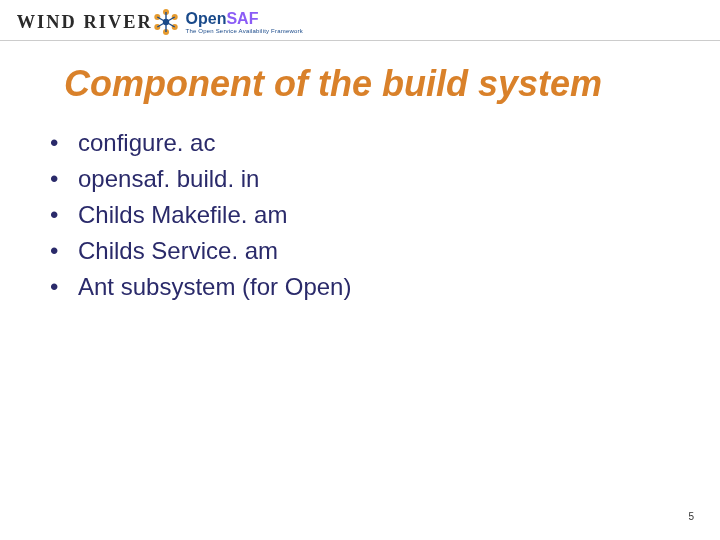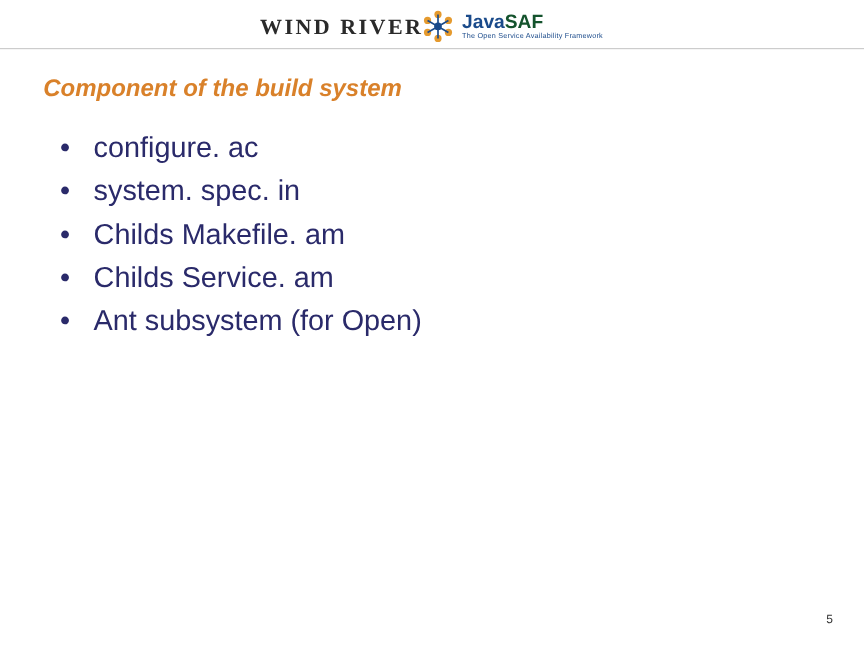--- a/index.html
+++ b/index.html
@@ -7,21 +7,21 @@
     padding: 0;
     width: 720px;
     height: 540px;
     background: #ffffff;
     font-family: Arial, Helvetica, sans-serif;
     position: relative;
     overflow: hidden;
   }
   .header {
     display: flex;
-    justify-content: center;
+    justify-content: flex-start;
     align-items: center;
     padding: 8px 18px 4px 18px;
     border-bottom: 1px solid #ccc;
   }
   .brand-left {
     font-family: Georgia, 'Times New Roman', serif;
     font-weight: bold;
     font-size: 18px;
     letter-spacing: 2px;
     color: #2a2a2a;
@@ -37,38 +37,39 @@
     flex-direction: column;
     line-height: 1;
   }
   .brand-right-main {
     font-family: Arial, sans-serif;
     font-weight: bold;
     font-size: 16px;
     color: #1a4a8a;
   }
   .brand-right-main .accent {
-    color: #14532d;
+    color: #8b5cf6;
   }
   .brand-right-tag {
     font-size: 6px;
     color: #1a4a8a;
     letter-spacing: 0.2px;
     margin-top: 1px;
   }
   .opensaf-logo {
     flex-shrink: 0;
   }
   .slide-title {
     font-family: Arial, sans-serif;
     font-style: italic;
     font-weight: bold;
-    font-size: 20px;
+    font-size: 36px;
     color: #d9812a;
     padding: 22px 36px 10px 36px;
+    margin-left: 28px;
   }
   .bullet-list {
     list-style: none;
     padding: 10px 0 0 48px;
     margin: 0;
   }
   .bullet-list li {
     display: flex;
     align-items: flex-start;
     font-size: 24px;
@@ -109,37 +110,37 @@
         <line x1="14" y1="14" x2="14" y2="4" stroke="#1a4a8a" stroke-width="1.4"></line>
         <line x1="14" y1="14" x2="22.7" y2="9" stroke="#1a4a8a" stroke-width="1.4"></line>
         <line x1="14" y1="14" x2="22.7" y2="19" stroke="#1a4a8a" stroke-width="1.4"></line>
         <line x1="14" y1="14" x2="14" y2="24" stroke="#1a4a8a" stroke-width="1.4"></line>
         <line x1="14" y1="14" x2="5.3" y2="19" stroke="#1a4a8a" stroke-width="1.4"></line>
         <line x1="14" y1="14" x2="5.3" y2="9" stroke="#1a4a8a" stroke-width="1.4"></line>
       </g>
     </svg>
     <div class="brand-right-text">
       <div class="brand-right-main">
-        <span>Java</span><span class="accent">SAF</span>
+        <span>Open</span><span class="accent">SAF</span>
       </div>
       <div class="brand-right-tag">The Open Service Availability Framework</div>
     </div>
   </div>
 </div>
 
 <div class="slide-title">Component of the build system</div>
 
 <ul class="bullet-list">
   <li>
     <span class="bullet-dot">•</span>
     <span>configure. ac</span>
   </li>
   <li>
     <span class="bullet-dot">•</span>
-    <span>system. spec. in</span>
+    <span>opensaf. build. in</span>
   </li>
   <li>
     <span class="bullet-dot">•</span>
     <span>Childs Makefile. am</span>
   </li>
   <li>
     <span class="bullet-dot">•</span>
     <span>Childs Service. am</span>
   </li>
   <li>

